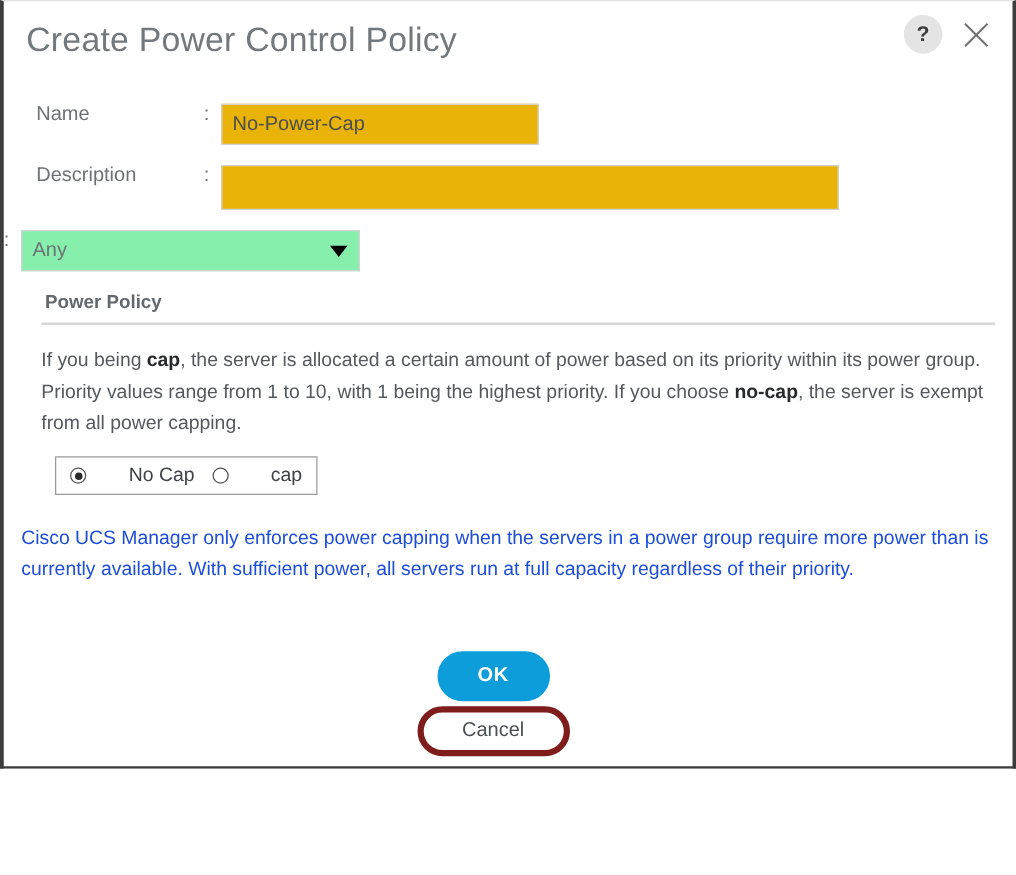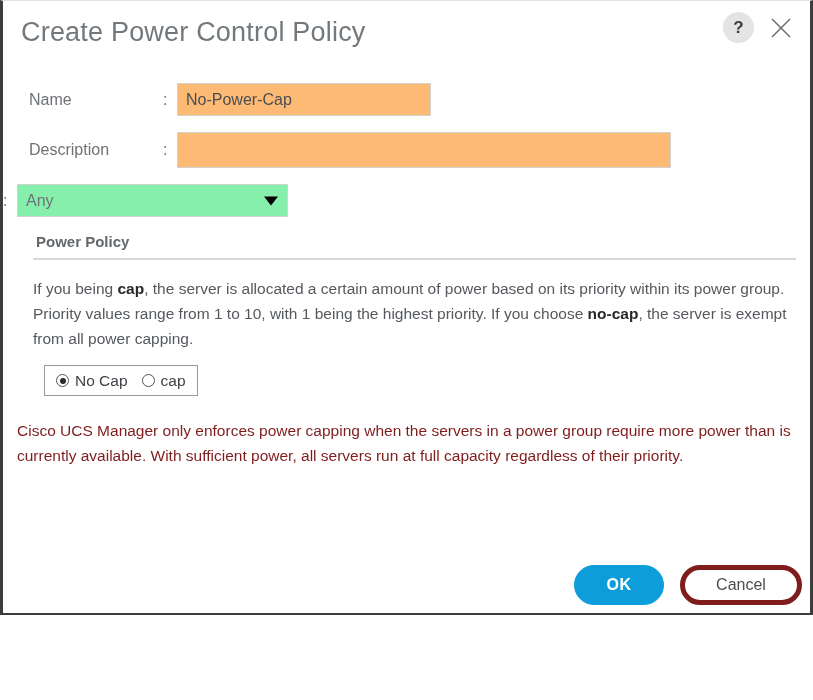--- a/index.html
+++ b/index.html
@@ -74,42 +74,42 @@
     color: #707070;
   }
   .close-icon svg { display: block; }
 
   
   .form {
     padding: 20px 0 0 0;
   }
   .form-row {
     display: flex;
-    align-items: center;
+    align-items: flex-start;
     margin-bottom: 16px;
   }
   .field-label {
     width: 160px;
     padding-left: 26px;
     box-sizing: border-box;
     font-size: 16px;
     color: #6e7276;
     white-space: nowrap;
   }
   .colon {
     width: 14px;
     font-size: 16px;
     color: #6e7276;
     text-align: left;
   }
   .text-input {
     height: 33px;
     box-sizing: border-box;
     border: 1px solid #d2d2d2;
-    background: #fdba74;
+    background: #eab308;
     font-family: "Liberation Sans", sans-serif;
     font-size: 16px;
     color: #4a4e52;
     padding: 0 8px;
     outline: none;
     border-radius: 0;
   }
   .text-input::placeholder { color: #b5b5b5; }
   .input-name { width: 254px; }
   .input-desc { width: 494px; height: 36px; }
@@ -163,39 +163,40 @@
     margin: 16px 20px 0 30px;
     font-size: 15.5px;
     line-height: 25px;
     color: #55595d;
   }
   .body-text b { color: #27292b; font-weight: bold; }
   .body-text-2 {
     margin: 22px 18px 0 14px;
     font-size: 15.5px;
     line-height: 25px;
-    color: #7f1d1d;
+    color: #1d4ed8;
   }
 
   
   .radio-group {
     margin: 14px 0 0 41px;
     display: inline-flex;
     align-items: center;
     border: 1px solid #9a9a9a;
     height: 31px;
     padding: 0 11px;
     box-sizing: border-box;
     background: #fff;
   }
   .radio-item {
     display: flex;
     align-items: center;
     cursor: pointer;
     margin-right: 14px;
+    gap: 28px;
   }
   .radio-item:last-child { margin-right: 0; }
   .radio-mark {
     width: 13px;
     height: 13px;
     border-radius: 50%;
     border: 1px solid #555;
     background: #fff;
     display: flex;
     align-items: center;
@@ -219,22 +220,23 @@
 
   
   .footer {
     position: absolute;
     left: 0;
     right: 0;
     bottom: 8px;
     display: flex;
     justify-content: flex-end;
     align-items: center;
-    gap: 16px;
-    padding-right: 8px;
+    gap: 4px;
+    padding-right: 24px;
+    flex-direction: column;
   }
   .btn {
     font-family: "Liberation Sans", sans-serif;
     font-size: 16px;
     height: 40px;
     border-radius: 20px;
     cursor: pointer;
     display: flex;
     align-items: center;
     justify-content: center;

